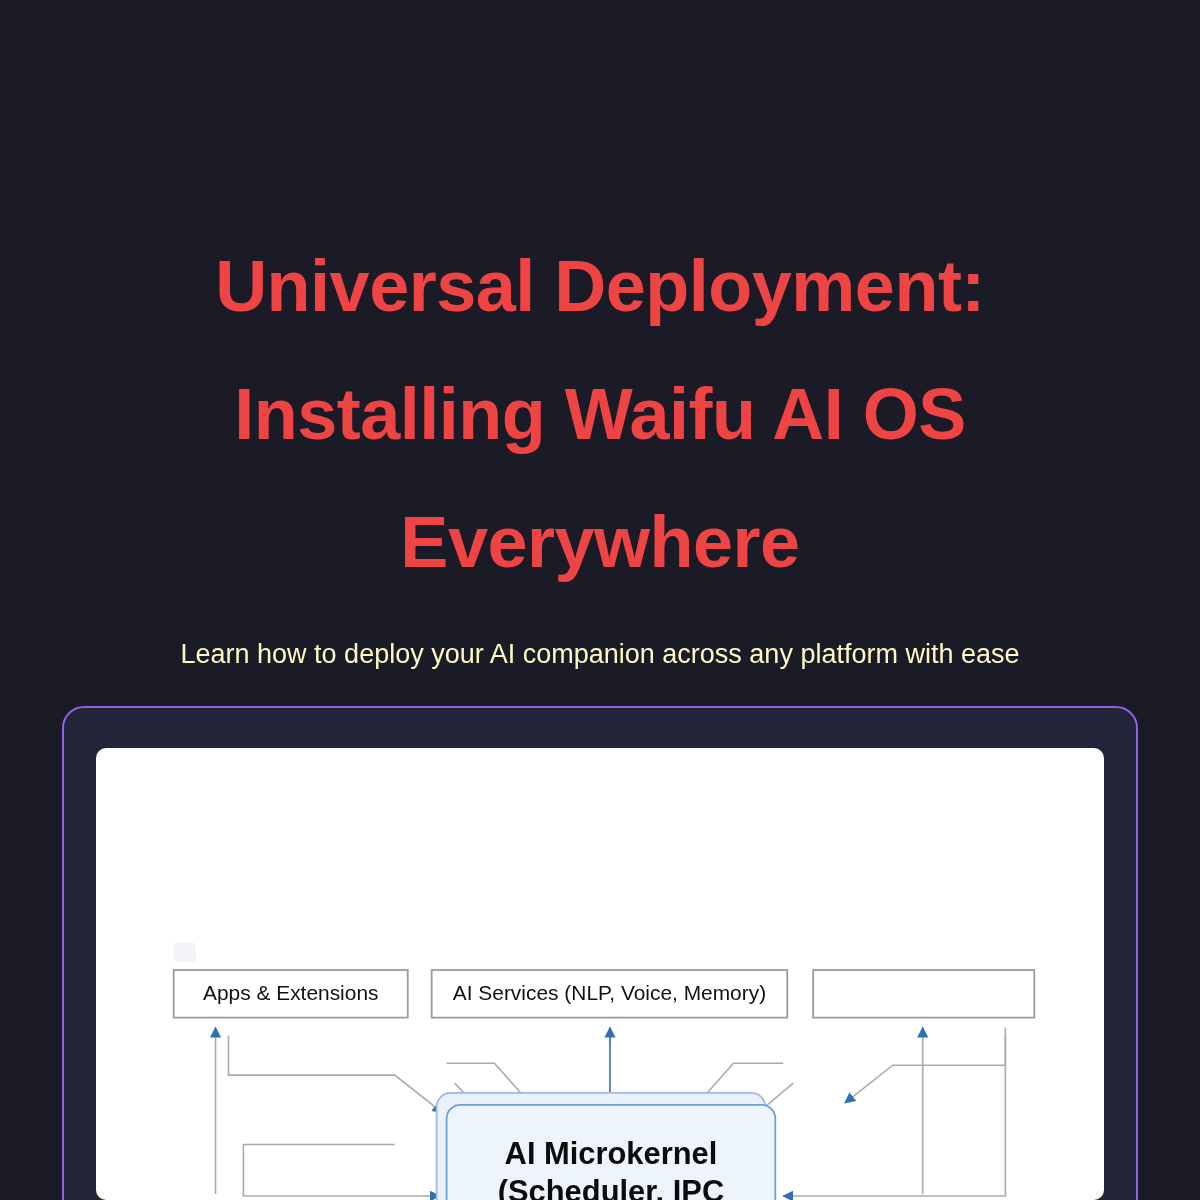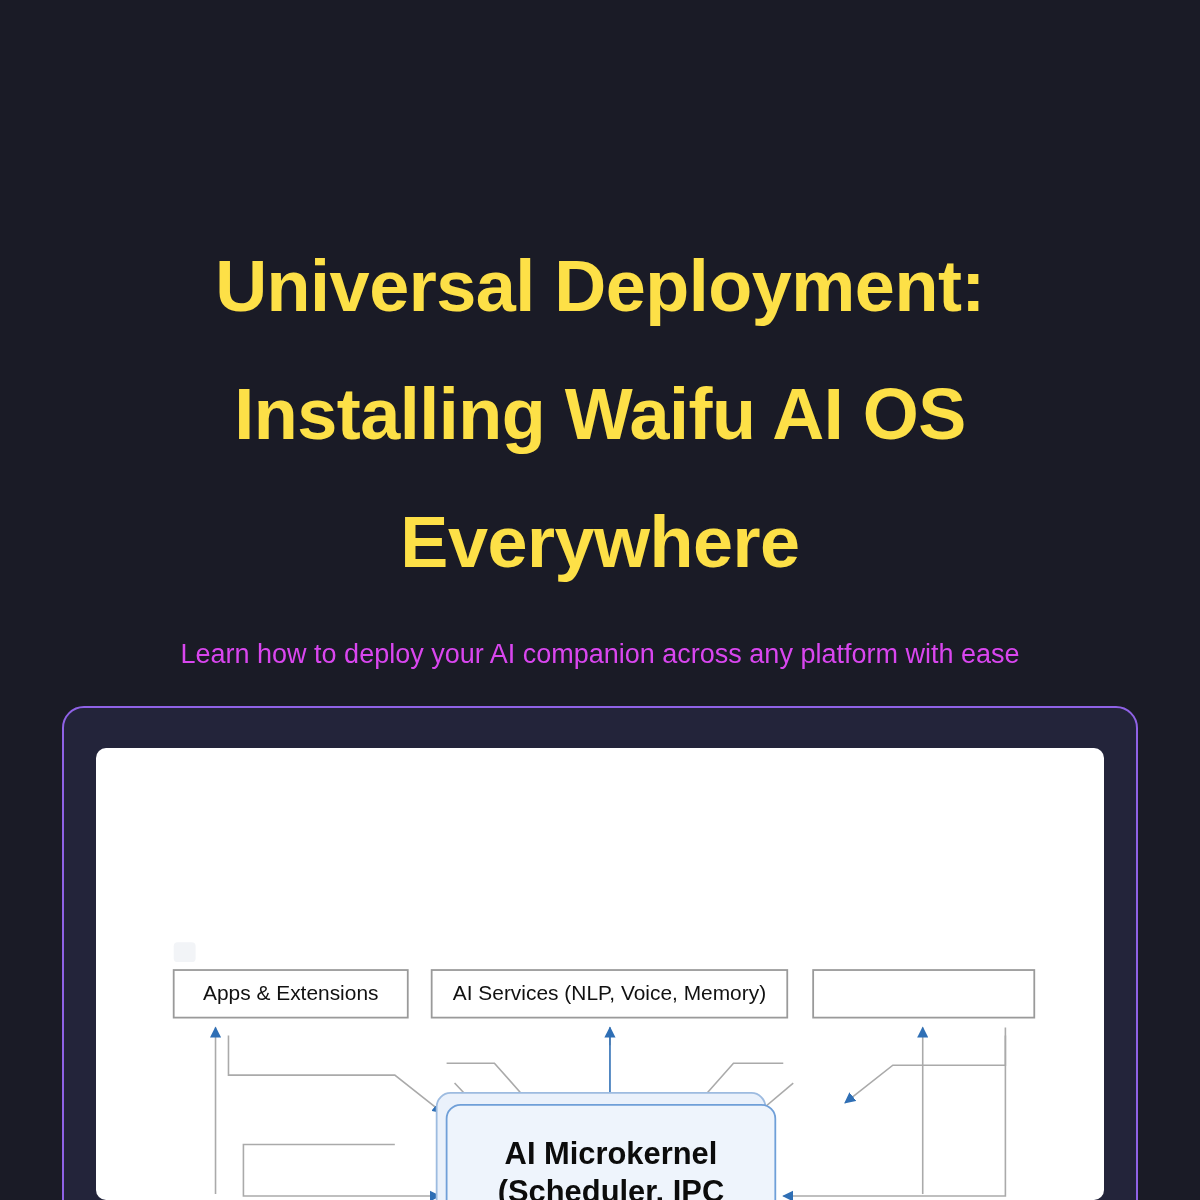--- a/index.html
+++ b/index.html
@@ -15,33 +15,33 @@
     width:1200px; height:1200px;
     background:#1a1b26;
   }
 
   
   .hero-title {
     position:absolute;
     left:0; right:0;
     top:222px;
     text-align:center;
-    color:#fde047;
+    color:#ef4444;
     font-size:72px;
     font-weight:700;
     line-height:1.78;
     letter-spacing:-0.5px;
     padding:0 100px;
   }
   .hero-sub {
     position:absolute;
     left:0; right:0;
     top:636px;
     text-align:center;
-    color:#d946ef;
+    color:#fef9c3;
     font-size:27px;
     font-weight:400;
     line-height:1.4;
     padding:0 80px;
   }
 
   
   .card-frame {
     position:absolute;
     left:62px;

